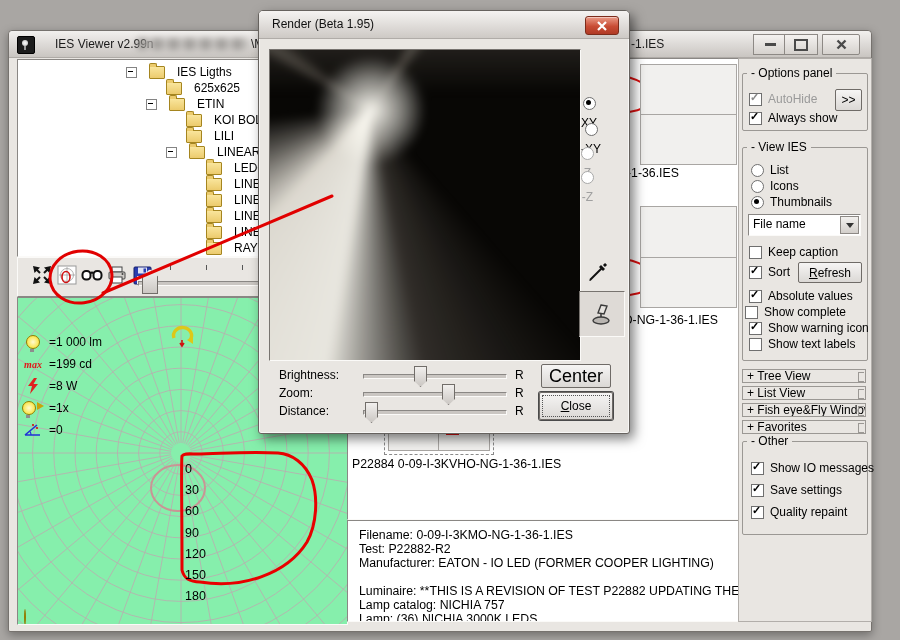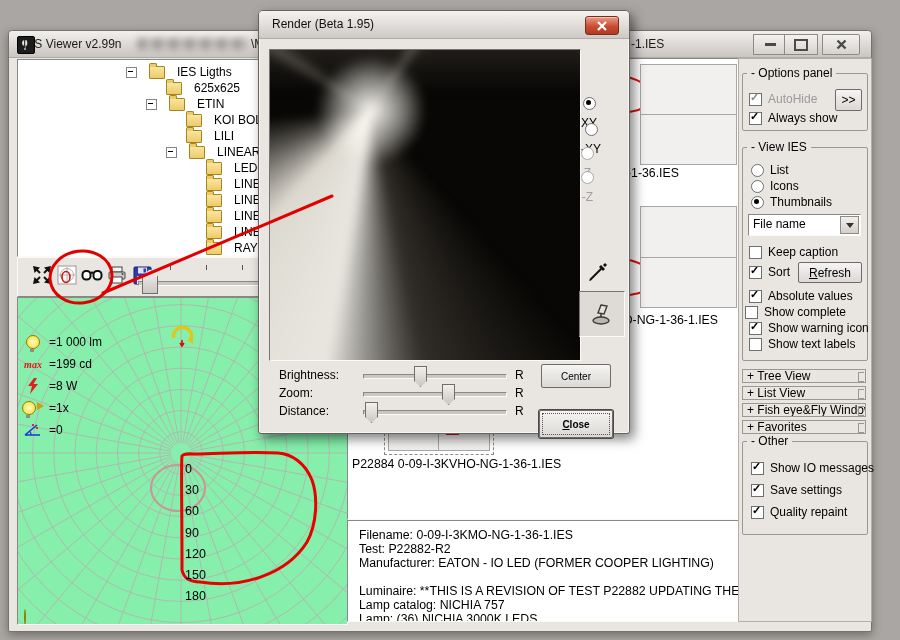--- a/index.html
+++ b/index.html
@@ -13,21 +13,21 @@
      box-shadow:0 3px 10px rgba(0,0,0,.35);}
   #titlebar{position:absolute;left:0;top:0;right:0;height:26px;
      background:linear-gradient(#f2f0ee,#d2cecа 60%,#c6c2be);
      background:linear-gradient(#f2f0ee,#c9c5c1);border-bottom:1px solid #aeaaa6;
      border-radius:4px 4px 0 0;}
   #app-icon{position:absolute;left:8px;top:5px;width:16px;height:16px;background:#1c1c1c;
      border-radius:2px;border:1px solid #000;}
   #app-icon::after{content:"";position:absolute;left:4px;top:3px;width:6px;height:6px;
      border-radius:50%;background:radial-gradient(#fff,#bbb);}
   #app-icon::before{content:"";position:absolute;left:6px;top:9px;width:2px;height:4px;background:#999;}
-  #title-text{position:absolute;left:14px;top:0;line-height:26px;color:#1a1a1a;text-align:center;}
+  #title-text{position:absolute;left:46px;top:0;line-height:26px;color:#1a1a1a;text-align:center;}
   #title-blur{position:absolute;left:128px;top:7px;width:112px;height:12px;border-radius:3px;
      background:repeating-linear-gradient(90deg,#8f8c89 0 9px,#b8b5b2 9px 16px);filter:blur(3px);opacity:.75;}
   #title-frag{position:absolute;left:242px;top:0;line-height:26px;color:#1a1a1a;}
   #title-tail{position:absolute;left:622px;top:0;line-height:26px;color:#1a1a1a;}
   .winbtn{position:absolute;top:3px;height:19px;background:linear-gradient(#f4f2f0,#d6d2ce);
      border:1px solid #8d8985;display:flex;align-items:center;justify-content:center;}
   
   .sunken{border:1px solid;border-color:#8a8784 #fbfaf8 #fbfaf8 #8a8784;background:#fff;}
   .raised{border:1px solid;border-color:#fbfaf8 #8a8784 #8a8784 #fbfaf8;background:#e9e6e2;}
   
@@ -111,23 +111,23 @@
      conic-gradient(from 28deg at 34% 22%, rgba(0,0,0,0) 0deg, rgba(152,144,133,.5) 5deg, rgba(0,0,0,0) 13deg),
      conic-gradient(from 297deg at 34% 22%, rgba(0,0,0,0) 0deg, rgba(142,134,123,.45) 5deg, rgba(0,0,0,0) 13deg),
      linear-gradient(180deg, rgba(72,67,61,.5), rgba(72,67,61,0) 17%);}
   .dlg-radio{left:322px;flex-direction:column;}
   .slider-label{position:absolute;left:20px;height:16px;line-height:16px;}
   .sl-track{position:absolute;left:104px;width:142px;height:3px;background:#cac6c2;
      border:1px solid;border-color:#8a8784 #fbfaf8 #fbfaf8 #8a8784;}
   .sl-thumb{position:absolute;width:11px;height:19px;background:linear-gradient(#f2f0ee,#cbc7c3);
      border:1px solid #716d69;clip-path:polygon(0 0,100% 0,100% 72%,50% 100%,0 72%);}
   .sl-r{position:absolute;left:256px;height:16px;line-height:16px;}
-  #btn-center{position:absolute;left:282px;top:353px;width:68px;height:22px;font-size:10px;}
-  #btn-close{position:absolute;left:280px;top:399px;width:72px;height:26px;font-size:10px;
-     box-shadow:0 0 0 1px #4a4a4a;outline:1px dotted #555;outline-offset:-4px;font-weight:bold;}
+  #btn-center{position:absolute;left:282px;top:353px;width:68px;height:22px;font-size:18px;}
+  #btn-close{position:absolute;left:280px;top:381px;width:72px;height:26px;font-size:12px;
+     box-shadow:0 0 0 1px #4a4a4a;outline:1px dotted #555;outline-offset:-4px;}
   #lamp-btn{position:absolute;left:320px;top:280px;width:44px;height:44px;background:#dedad6;
      border:1px solid;border-color:#77736f #fbfaf8 #fbfaf8 #77736f;
      display:flex;align-items:center;justify-content:center;}
   
   #annotation{position:absolute;inset:0;z-index:50;pointer-events:none;}
 </style>
 </head>
 <body>
 
 <div id="screen">

